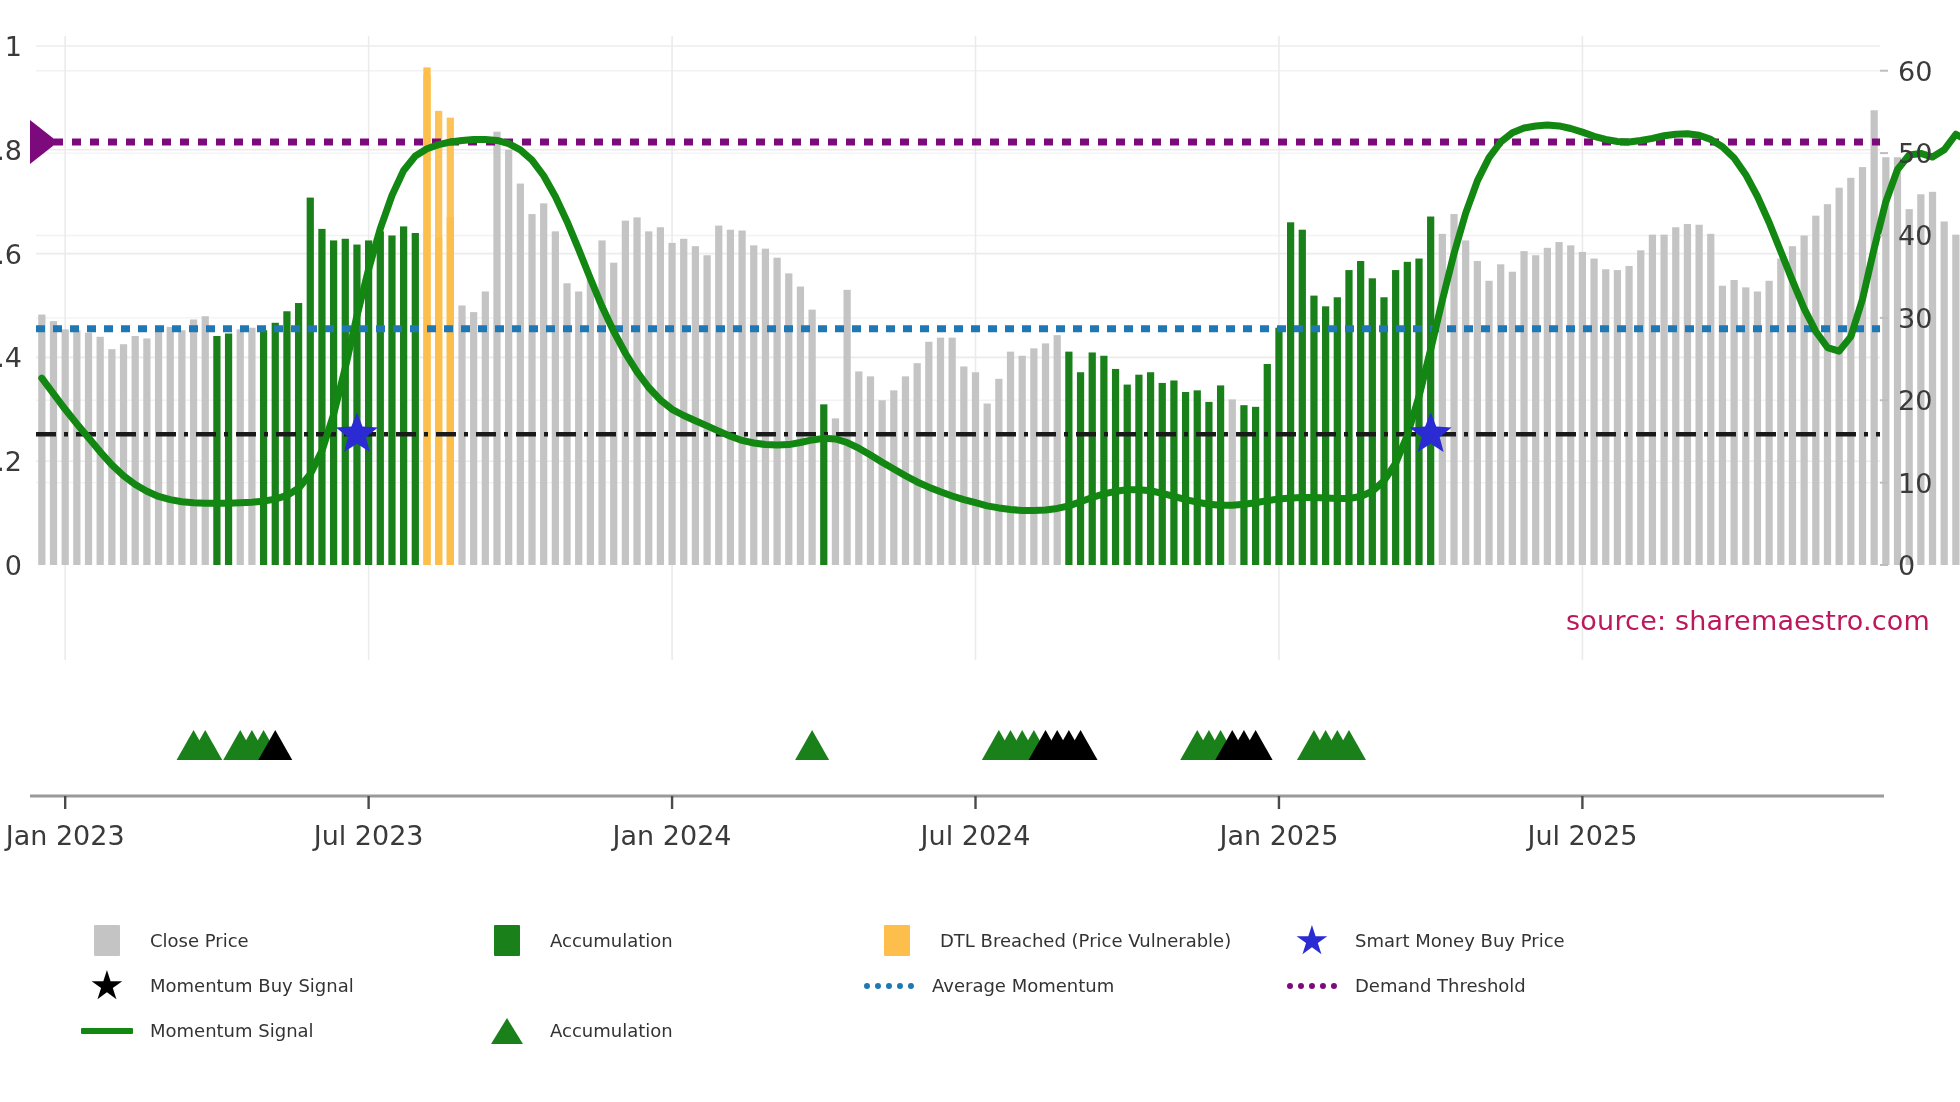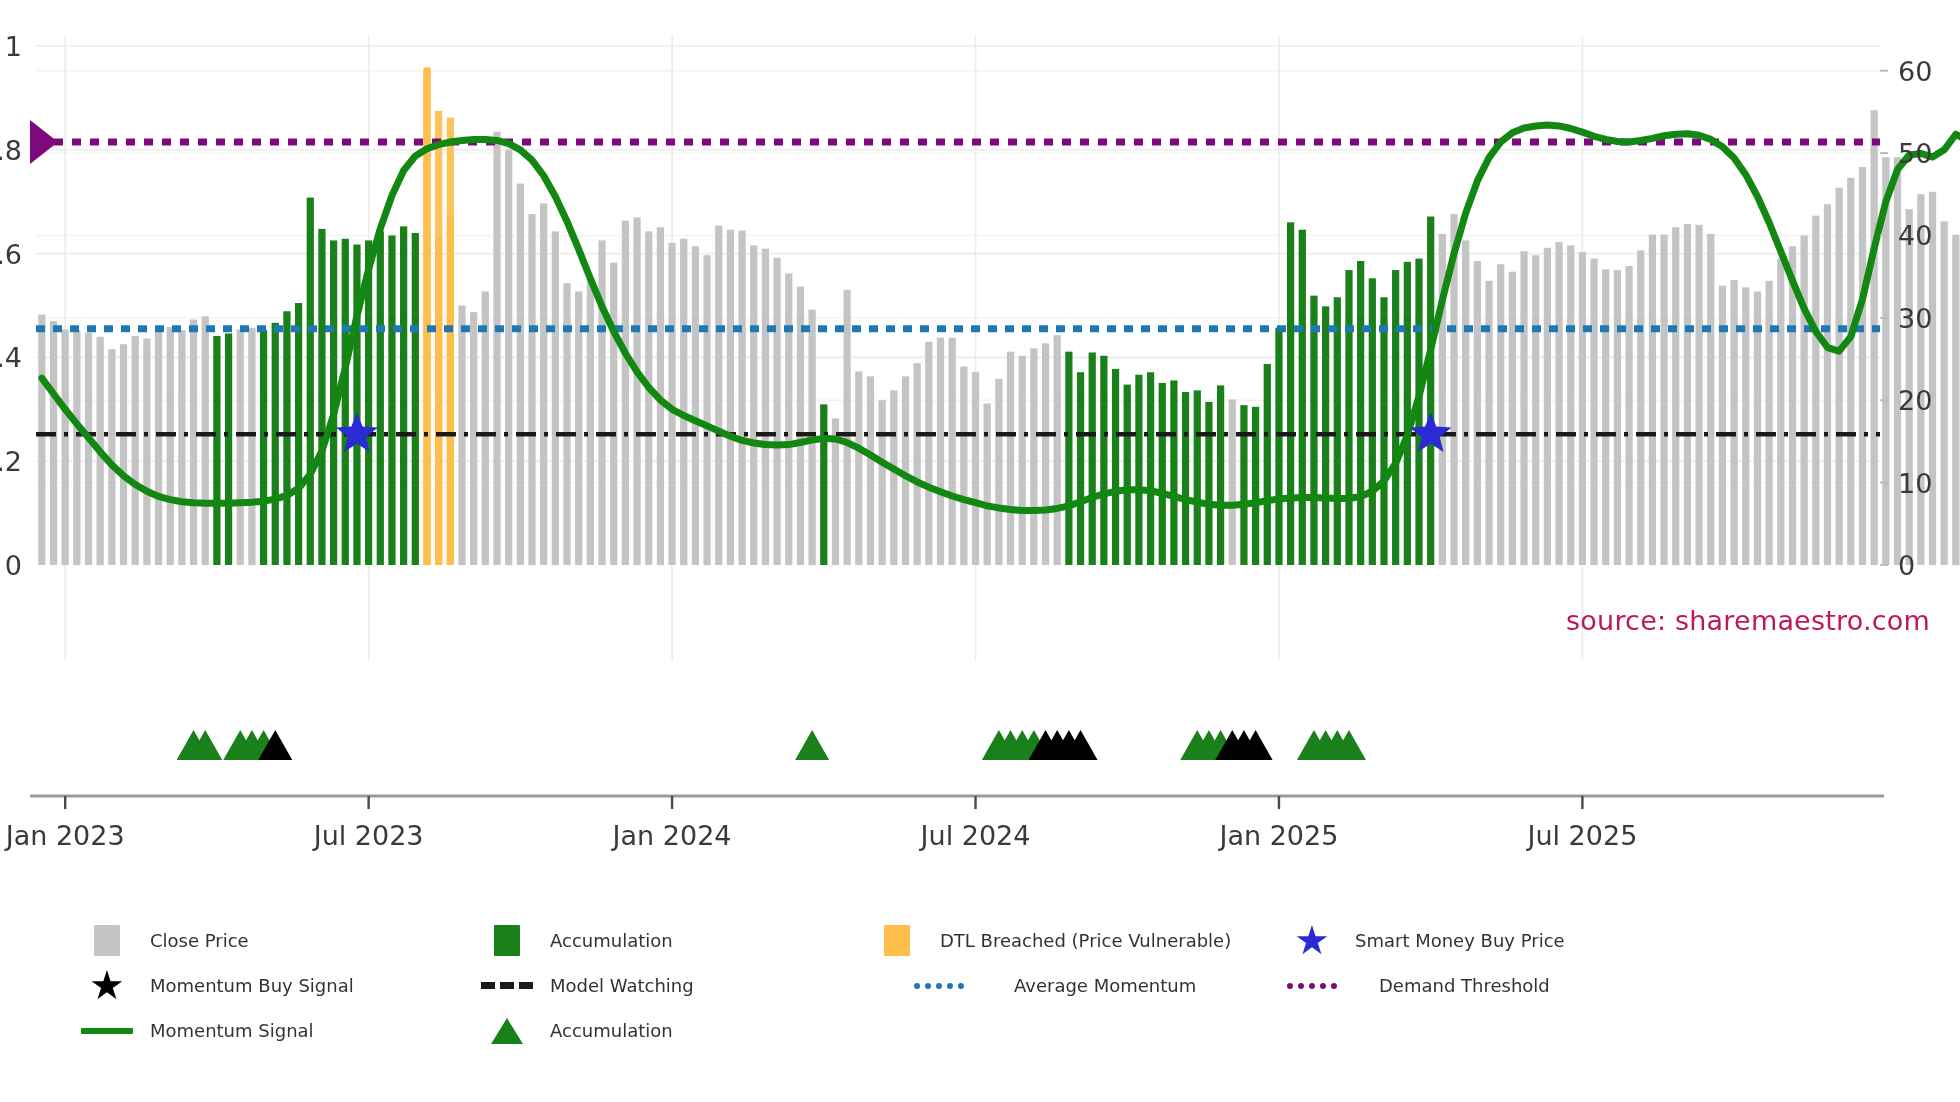--- a/index.html
+++ b/index.html
@@ -326,33 +326,27 @@
           <span class="lbl">Smart Money Buy Price</span>
         </div>
       </div>
       <div class="legend-row" style="position: relative;">
         <div class="legend-item" style="position: absolute; left: 0px;">
           <span class="key">
             <span class="star" style="color: rgb(0, 0, 0);">★</span>
           </span>
           <span class="lbl">Momentum Buy Signal</span>
         </div>
-        <div class="legend-item" style="position: absolute; left: 400px;">
-          <span class="key">
-            <span class="sw-dashline" style="border-top-color: rgb(26, 26, 26);"></span>
-          </span>
-          <span class="lbl">Model Watching</span>
-        </div>
-        <div class="legend-item" style="position: absolute; left: 832px; gap: 32px;">
+        <div class="legend-item" style="position: absolute; left: 782px;">
           <span class="key">
             <span class="sw-dotline" style="border-top-color: rgb(31, 119, 180);"></span>
           </span>
           <span class="lbl">Average Momentum</span>
         </div>
-        <div class="legend-item" style="position: absolute; left: 1205px; gap: 24px;">
+        <div class="legend-item" style="position: absolute; left: 1205px;">
           <span class="key">
             <span class="sw-dotline" style="border-top-color: rgb(125, 10, 125);"></span>
           </span>
           <span class="lbl">Demand Threshold</span>
         </div>
       </div>
       <div class="legend-row" style="position: relative;">
         <div class="legend-item" style="position: absolute; left: 0px; align-items: center;">
           <span class="key">
             <span class="sw-line" style="background: rgb(18, 135, 18);"></span>

